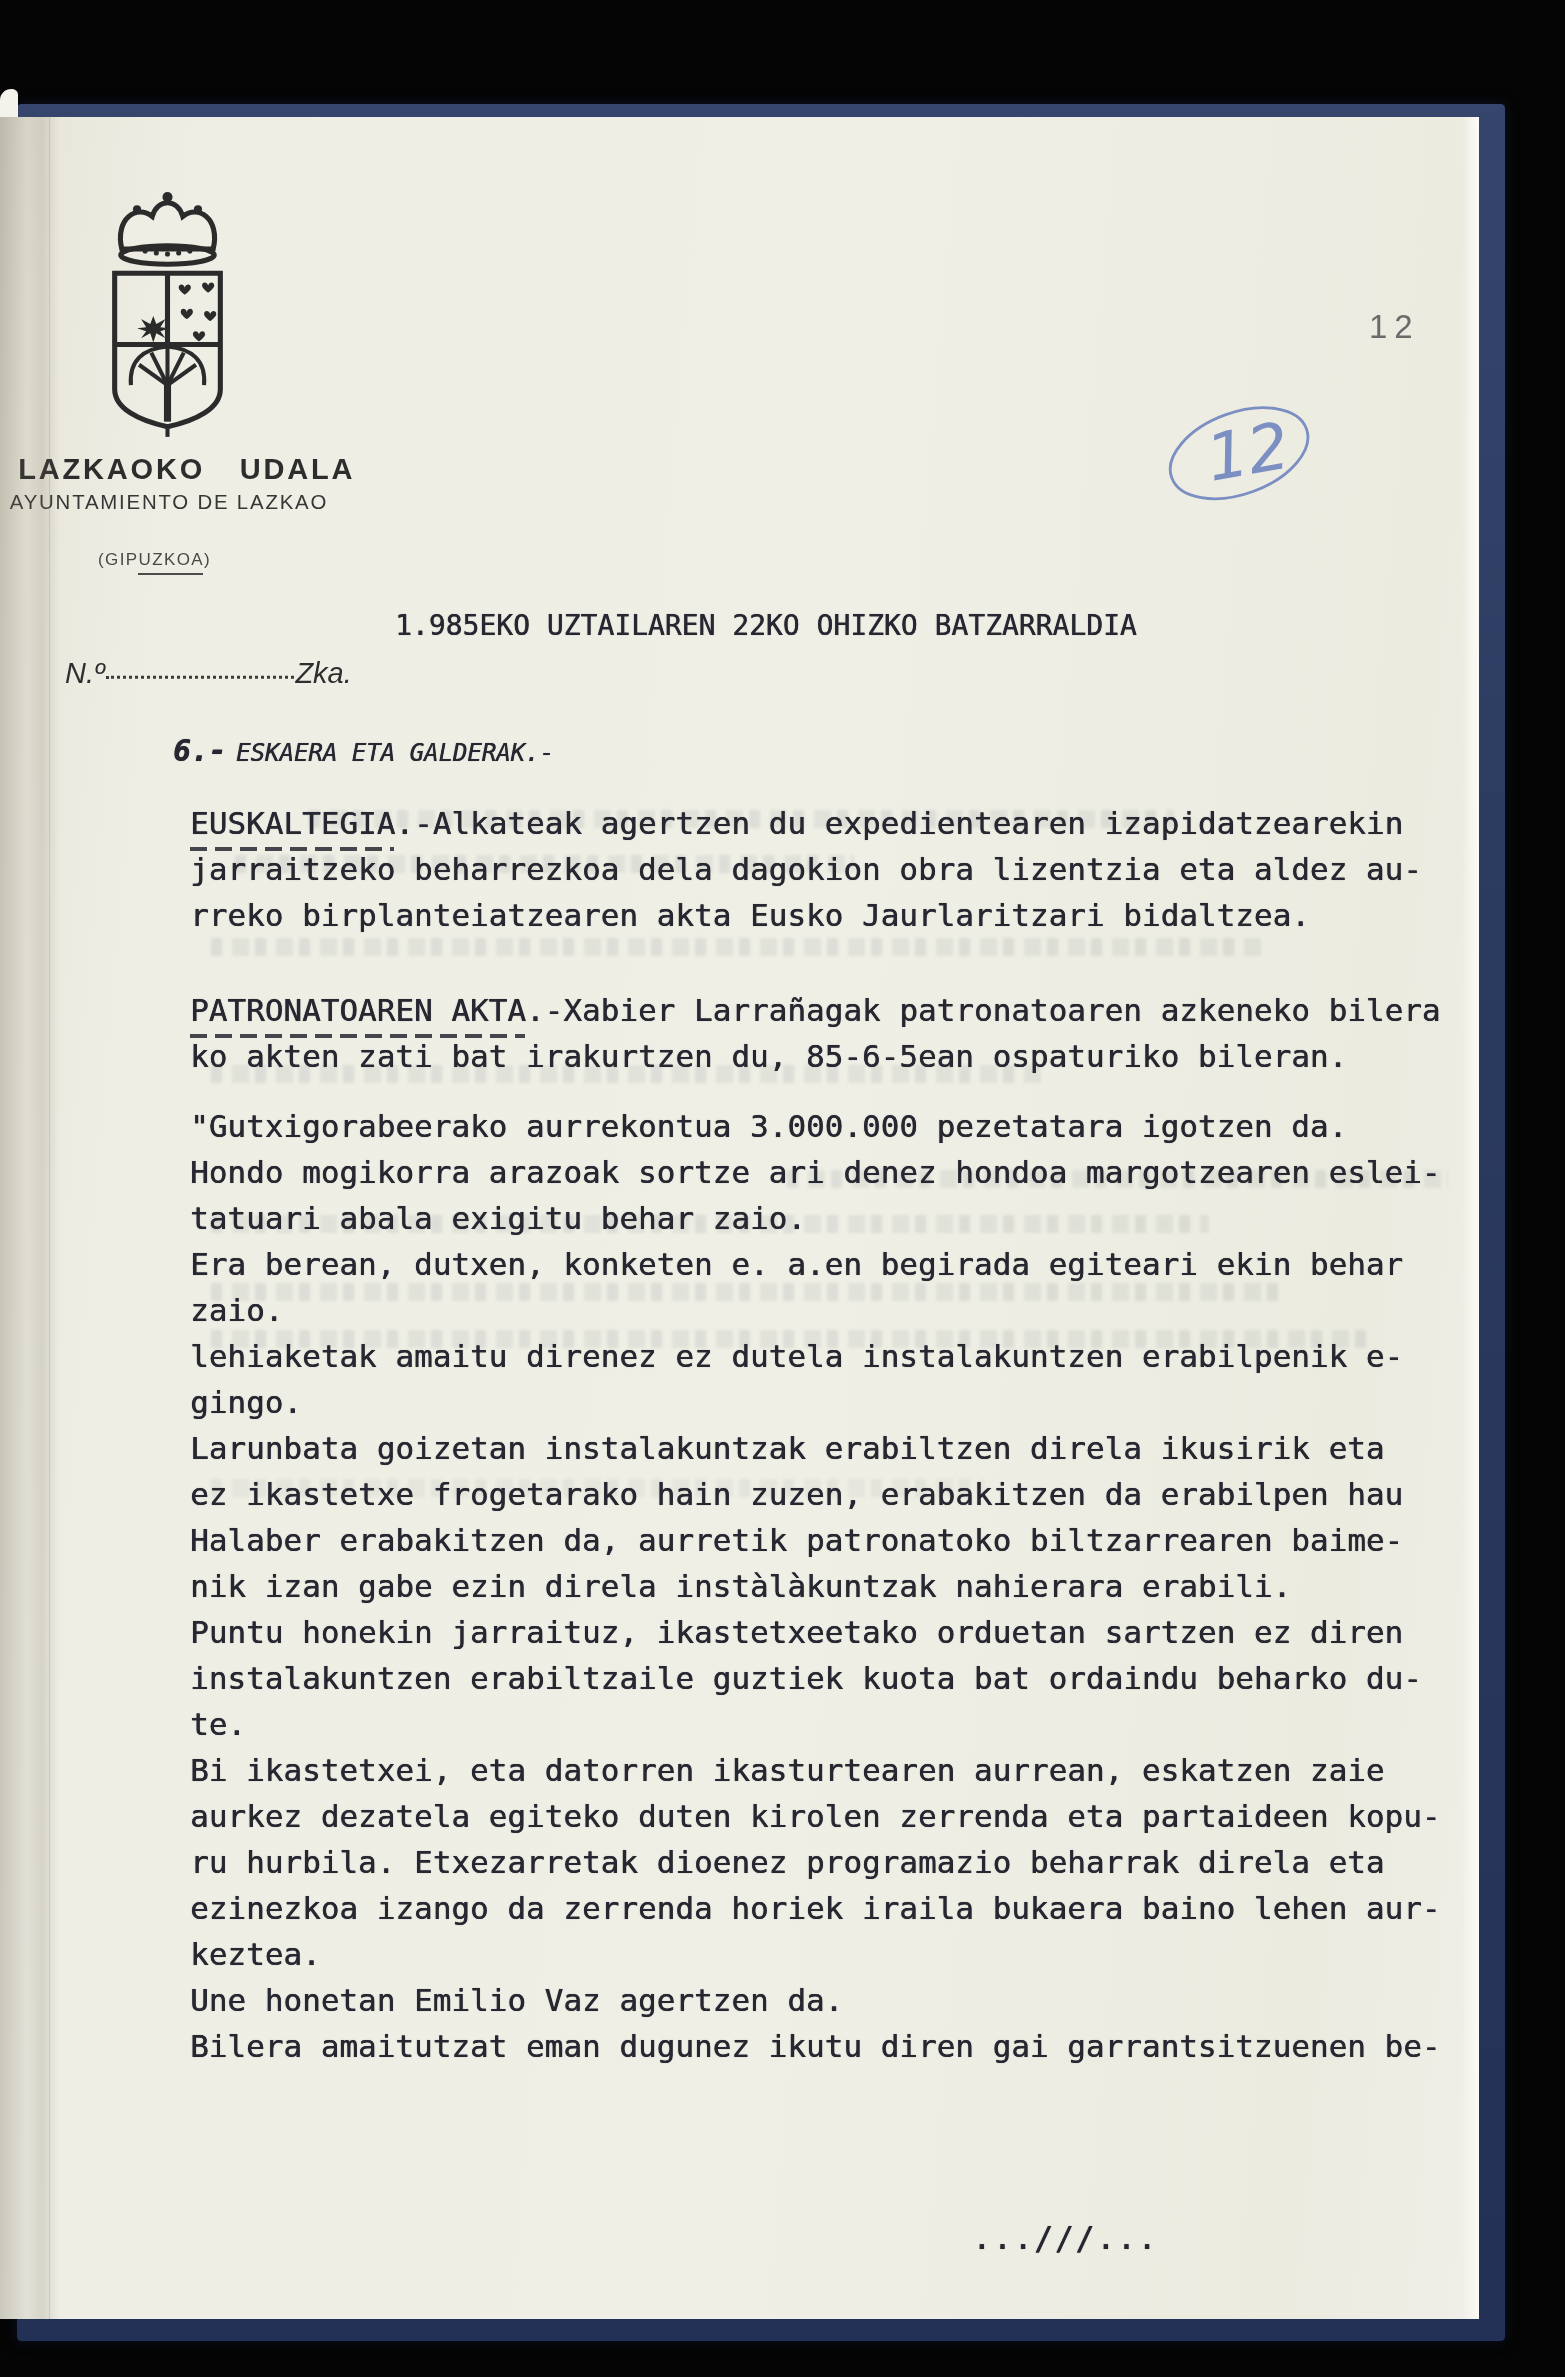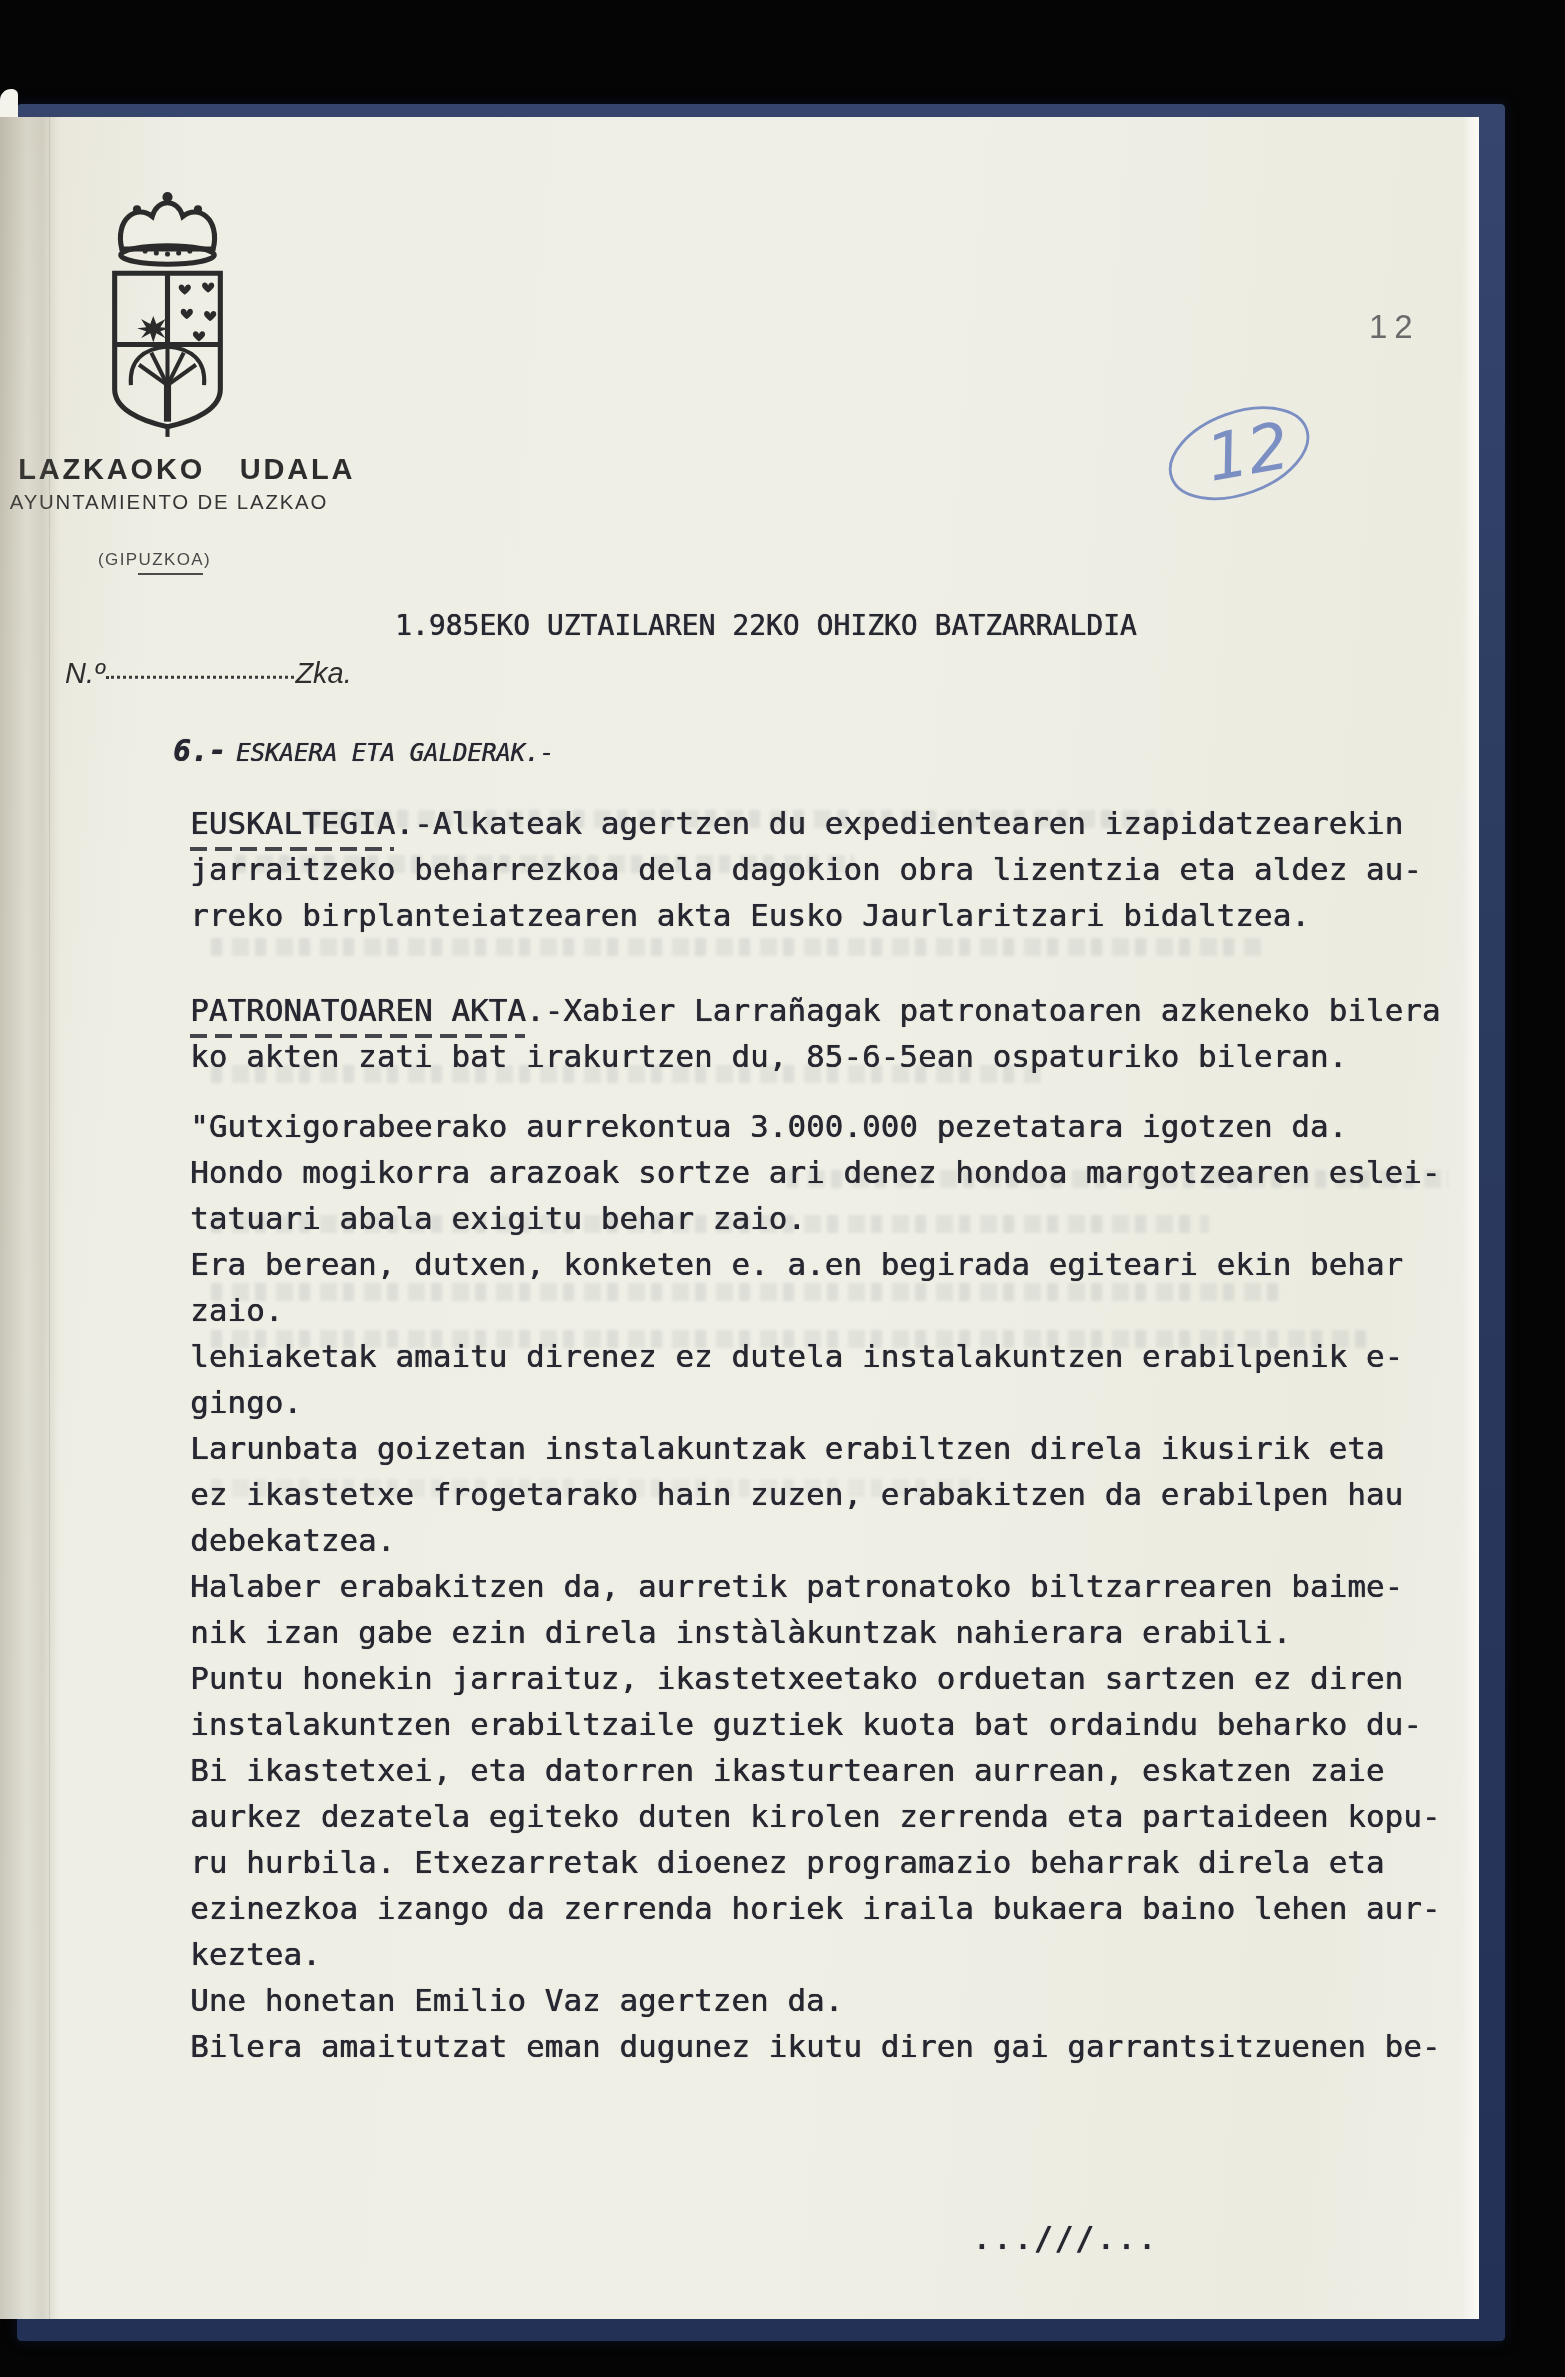--- a/index.html
+++ b/index.html
@@ -173,25 +173,25 @@
     <div class="para p3 typed">
       <div class="line">"Gutxigorabeerako aurrekontua 3.000.000 pezetatara igotzen da.</div>
       <div class="line">Hondo mogikorra arazoak sortze ari denez hondoa margotzearen eslei-</div>
       <div class="line">tatuari abala exigitu behar zaio.</div>
       <div class="line">Era berean, dutxen, konketen e. a.en begirada egiteari ekin behar</div>
       <div class="line">zaio.</div>
       <div class="line">lehiaketak amaitu direnez ez dutela instalakuntzen erabilpenik e-</div>
       <div class="line">gingo.</div>
       <div class="line">Larunbata goizetan instalakuntzak erabiltzen direla ikusirik eta</div>
       <div class="line">ez ikastetxe frogetarako hain zuzen, erabakitzen da erabilpen hau</div>
-      <div class="line">debekatzea.</div>
       <div class="line">Halaber erabakitzen da, aurretik patronatoko biltzarrearen baime-</div>
       <div class="line">nik izan gabe ezin direla instàlàkuntzak nahierara erabili.</div>
       <div class="line">Puntu honekin jarraituz, ikastetxeetako orduetan sartzen ez diren</div>
       <div class="line">instalakuntzen erabiltzaile guztiek kuota bat ordaindu beharko du-</div>
+      <div class="line">te.</div>
       <div class="line">Bi ikastetxei, eta datorren ikasturtearen aurrean, eskatzen zaie</div>
       <div class="line">aurkez dezatela egiteko duten kirolen zerrenda eta partaideen kopu-</div>
       <div class="line">ru hurbila. Etxezarretak dioenez programazio beharrak direla eta</div>
       <div class="line">ezinezkoa izango da zerrenda horiek iraila bukaera baino lehen aur-</div>
       <div class="line">keztea.</div>
       <div class="line">Une honetan Emilio Vaz agertzen da.</div>
       <div class="line">Bilera amaitutzat eman dugunez ikutu diren gai garrantsitzuenen be-</div>
     </div>
 
     <div class="end-mark typed">...///...</div>

